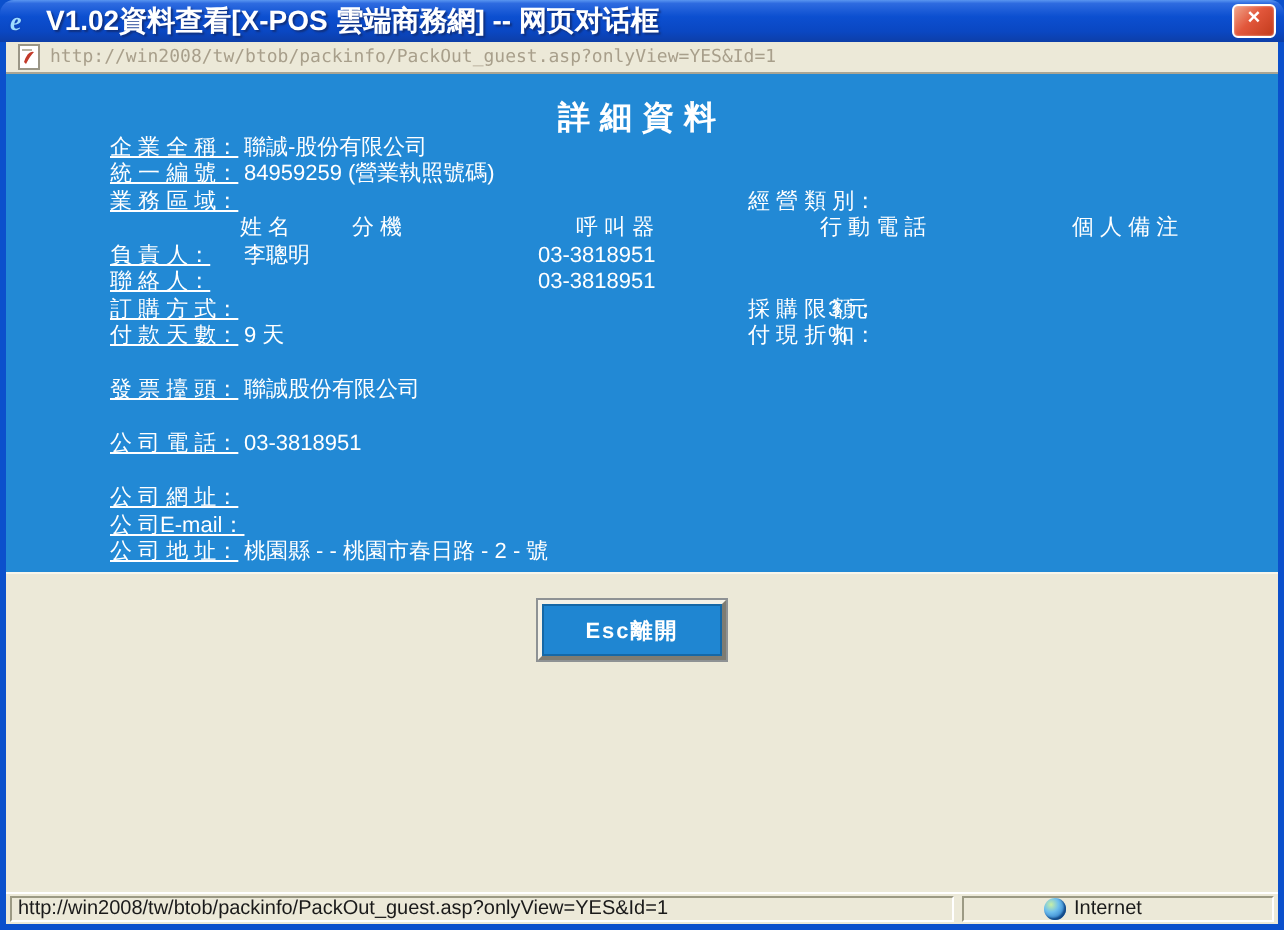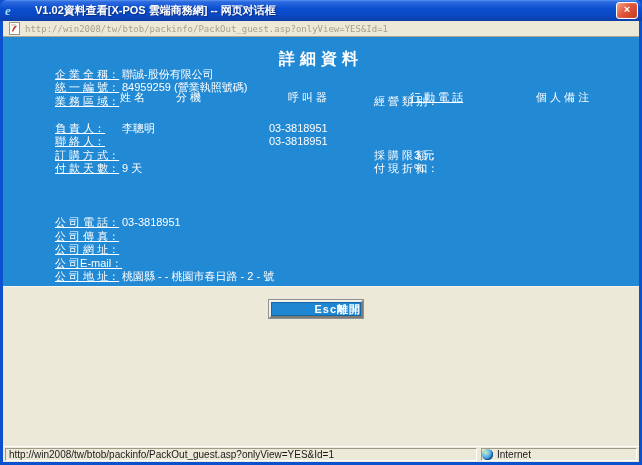--- a/index.html
+++ b/index.html
@@ -14,22 +14,22 @@
     background:linear-gradient(180deg,#5A96F0 0%,#2E6BE0 8%,#0C4FD0 40%,#0A47C2 75%,#0D3EA8 100%);
     border-radius:7px 7px 0 0;
     display:flex;align-items:center;box-sizing:border-box;padding:0 4px 0 5px;
   }
   .title-icon{
     width:14px;height:14px;margin-right:4px;flex:0 0 auto;
     color:#9EDCFF;font:italic bold 13px "Liberation Serif","DejaVu Serif",serif;
     line-height:13px;text-shadow:0 0 1px #1B3FA0;
   }
   .title-text{
-    color:#FFFFFF;font-size:11px;font-weight:bold;white-space:nowrap;
-    text-shadow:1px 1px 1px #10307E;flex:1 1 auto;overflow:hidden;margin-left:12px;
+    color:#FFFFFF;font-size:14px;font-weight:bold;white-space:nowrap;
+    text-shadow:1px 1px 1px #10307E;flex:1 1 auto;overflow:hidden;
   }
   .close-btn{
     flex:0 0 auto;width:20px;height:15px;border:1px solid #FFFFFF;border-radius:3px;
     background:linear-gradient(135deg,#F0A78E 0%,#E2573B 45%,#C13A1B 100%);
     color:#fff;font-size:11px;font-weight:bold;line-height:13px;text-align:center;
     cursor:pointer;box-shadow:inset 0 0 1px #FFD0C0;
   }
   
   .addressbar{
     position:absolute;top:21px;left:3px;width:636px;height:16px;
@@ -54,50 +54,50 @@
   .row{position:absolute;left:0;width:100%;height:13px;line-height:13px;white-space:nowrap;}
   .row span{position:absolute;white-space:nowrap;}
   .lbl {left:52px;text-decoration:underline;}
   .val {left:119px;}
   .col-pager{left:266px;}
   .lbl2{left:371px;}
   .val2{left:411px;}
   .h-name  {left:117px;}
   .h-ext   {left:173px;}
   .h-pager {left:285px;}
-  .h-mobile{left:407px;text-decoration:underline;}
+  .h-mobile{left:407px;}
   .h-note  {left:533px;}
   
   .beige-panel{
     position:absolute;top:286px;left:3px;width:636px;height:160px;
     background:#ECE9D8;border-top:1px solid #F8F6EC;box-sizing:border-box;
   }
   .esc-btn{
-    position:absolute;top:13px;left:266px;width:94px;height:18px;
+    position:absolute;top:13px;left:266px;width:94px;height:30px;
     background:#1F86D2;color:#FFFFFF;font-size:11px;font-weight:bold;
     font-family:"Liberation Sans","DejaVu Sans",sans-serif;
     border:2px solid;border-color:#F4F2E8 #7E7C72 #7E7C72 #F4F2E8;
     box-shadow:0 0 0 1px #8E9294, inset 0 0 0 1px #1568A6;
-    padding:0;cursor:pointer;letter-spacing:1px;text-align:right;
+    padding:0;cursor:pointer;letter-spacing:1px;
   }
   
   .statusbar{
     position:absolute;top:446px;left:3px;width:636px;height:16px;
     background:#ECE9D8;border-top:1px solid #FFFFFF;box-sizing:border-box;
   }
   .status-left{
     position:absolute;left:2px;top:1px;right:162px;height:13px;box-sizing:border-box;
     border:1px solid;border-color:#9C9A84 #FFFFFF #FFFFFF #9C9A84;
     font-size:10px;line-height:11px;color:#1A1A1A;padding:0 3px;
     white-space:nowrap;overflow:hidden;
   }
   .status-zone{
     position:absolute;right:2px;top:1px;width:156px;height:13px;box-sizing:border-box;
     border:1px solid;border-color:#9C9A84 #FFFFFF #FFFFFF #9C9A84;
-    display:flex;align-items:center;gap:4px;
+    display:flex;align-items:center;gap:4px;padding-left:40px;
     font-size:10px;color:#1A1A1A;
   }
   .globe{
     width:11px;height:11px;border-radius:50%;flex:0 0 auto;
     background:radial-gradient(circle at 32% 30%,#C8EFA5 0%,#6FC0EE 35%,#2E7CC8 75%,#1C5AA8 100%);
     box-shadow:inset -1px -1px 1px #144A86;
   }
 </style>
 </head>
 <body>
@@ -125,21 +125,21 @@
     <span class="val">聯誠-股份有限公司</span>
   </div>
   <div class="row" style="top:44px">
     <span class="lbl">統 一 編 號：</span>
     <span class="val">84959259 (營業執照號碼)</span>
   </div>
   <div class="row" style="top:58px">
     <span class="lbl">業 務 區 域：</span>
     <span class="lbl2">經 營 類 別：</span>
   </div>
-  <div class="row" style="top:54px">
+  <div class="row" style="top:71px">
     <span class="h-name">姓 名</span>
     <span class="h-ext">分 機</span>
     <span class="h-pager">呼 叫 器</span>
     <span class="h-mobile">行 動 電 話</span>
     <span class="h-note">個 人 備 注</span>
   </div>
   <div class="row" style="top:85px">
     <span class="lbl">負 責 人：</span>
     <span class="val">李聰明</span>
     <span class="col-pager">03-3818951</span>
@@ -153,26 +153,27 @@
     <span class="lbl">訂 購 方 式：</span>
     <span class="lbl2">採 購 限 額：</span>
     <span class="val2">3 元</span>
   </div>
   <div class="row" style="top:125px">
     <span class="lbl">付 款 天 數：</span>
     <span class="val">9 天</span>
     <span class="lbl2">付 現 折 扣：</span>
     <span class="val2">%</span>
   </div>
+  <div class="row" style="top:152px">
+    <span class="lbl">發 票 擡 頭：</span>
+    <span class="val">聯誠股份有限公司</span>
+  </div>
   <div class="row" style="top:179px">
     <span class="lbl">公 司 電 話：</span>
     <span class="val">03-3818951</span>
-  </div>
-  <div class="row" style="top:193px">
-    <span class="lbl">公 司 傳 真：</span>
   </div>
   <div class="row" style="top:206px">
     <span class="lbl">公 司 網 址：</span>
   </div>
   <div class="row" style="top:220px">
     <span class="lbl">公 司E-mail：</span>
   </div>
   <div class="row" style="top:233px">
     <span class="lbl">公 司 地 址：</span>
     <span class="val">桃園縣 - - 桃園市春日路 - 2 - 號</span>

